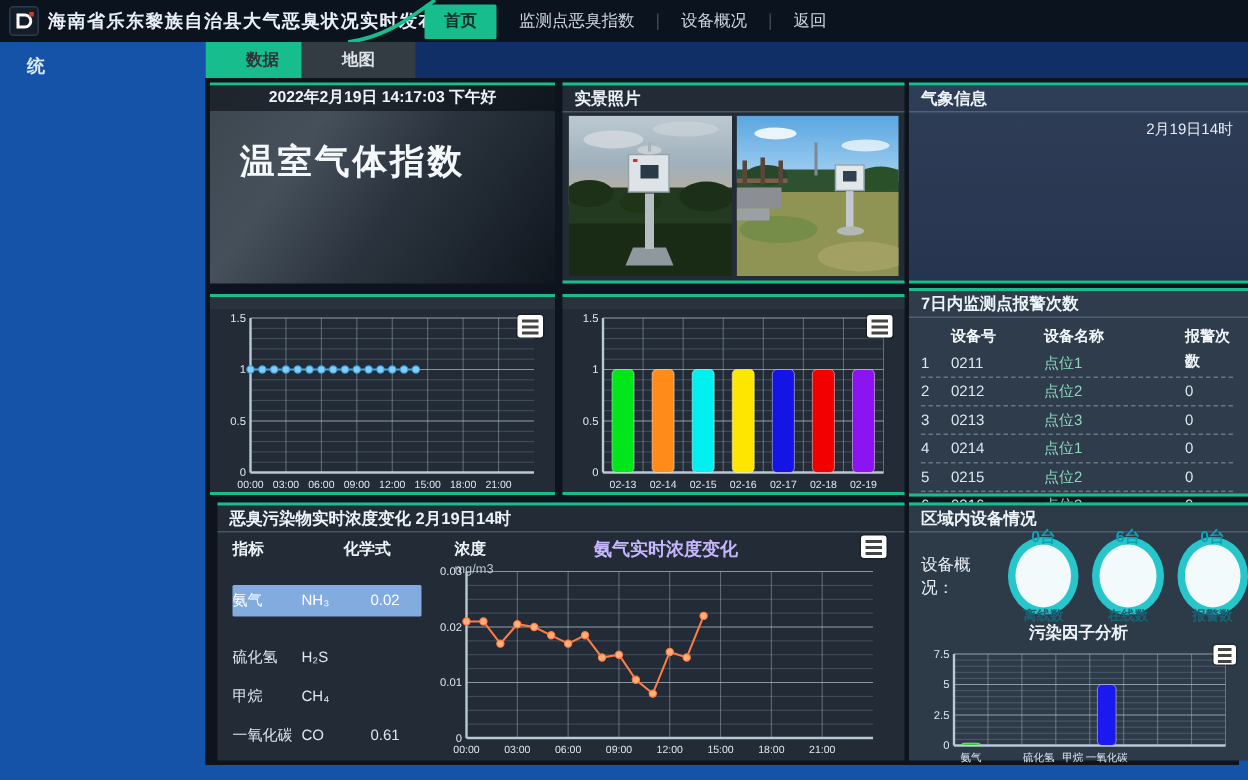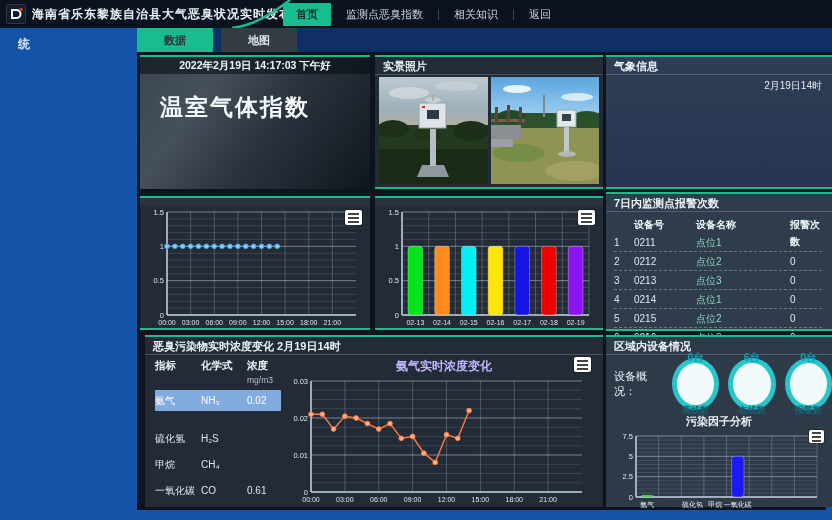--- a/index.html
+++ b/index.html
@@ -20,21 +20,21 @@
   .nav-item{height:28px;line-height:28px;padding:0 15px;font-size:11px;color:#ccd6df;}
   .nav-sep{width:1px;height:11px;background:#3a4754;}
 
   
   .sidebar{position:absolute;left:0;top:28px;width:137px;height:492px;background:#1453a8;}
   .sidebar-label{position:absolute;left:18px;top:8px;font-size:12px;font-weight:bold;color:#dbe8f6;}
   .tabrow{position:absolute;left:137px;top:28px;width:695px;height:24px;background:#0f2f66;}
   .tab{position:absolute;top:0;height:24px;line-height:24px;text-align:center;
        font-size:11px;font-weight:bold;}
   .tab-data{left:0;width:76px;background:#18bd8d;color:#2e3338;}
-  .tab-map{left:84px;width:76px;background:#333b43;color:#dfe4e8;}
+  .tab-map{left:64px;width:76px;background:#333b43;color:#dfe4e8;}
   .main-bg{position:absolute;left:137px;top:52px;width:695px;height:458px;background:#0d141d;}
   .bottom-strip{position:absolute;left:0;top:510px;width:832px;height:10px;background:#1453a8;}
   .right-strip{position:absolute;left:826px;top:335px;width:6px;height:175px;background:#1453a8;}
 
   
   .panel{position:absolute;background:#222b36;border-top:2px solid #18bd8d;}
   .bb{border-bottom:2px solid #18bd8d;}
   .phd{height:18px;line-height:18px;padding:0 8px;font-size:11px;font-weight:bold;color:#ecf2f7;}
   .phd.u{border-bottom:1px solid rgba(130,150,170,.4);}
 
@@ -60,21 +60,21 @@
   .panel-alarm{left:606px;top:192px;width:226px;height:139px;background:#2e3c4b;}
   .alarm-table{padding:4px 10px 0 8px;}
   .a-row{display:grid;grid-template-columns:20px 62px 94px auto;height:19px;line-height:19px;
          font-size:10px;color:#dfe7ee;border-bottom:1px dashed rgba(170,190,205,.45);}
   .a-head{font-weight:bold;color:#f0f5f9;border-bottom:none;height:17px;line-height:17px;}
   .a-name{color:#8fd8c0;}
 
   .panel-odor{left:145px;top:335px;width:458px;height:172px;}
   .odor-body{display:flex;}
   .odor-table{width:140px;padding:4px 4px 0 10px;flex:none;}
-  .o-head{display:grid;grid-template-columns:46px 46px 40px;font-size:10.5px;font-weight:bold;color:#eef3f8;}
+  .o-head{display:grid;grid-template-columns:46px 46px 40px;font-size:10.5px;font-weight:bold;color:#eef3f8;gap:28px;}
   .o-unit{font-size:8.5px;font-weight:normal;color:#b6c2cd;}
   .o-row{display:grid;grid-template-columns:46px 46px 40px;height:21px;line-height:21px;
          font-size:10px;color:#dfe7ee;margin-top:5px;}
   .o-row.sel{background:#82abdf;color:#fff;border-radius:1px;}
   .o-row.gap{margin-top:17px;}
   .odor-chart{flex:1;position:relative;}
   .odor-chart-title{text-align:center;font-size:12px;font-weight:bold;color:#c4b5fd;margin-top:3px;}
 
   .panel-device{left:606px;top:335px;width:226px;height:172px;background:#2d3a48;}
   .dev-row{display:flex;align-items:center;margin-top:3px;}
@@ -106,21 +106,21 @@
       </svg>
     </div>
     <div class="app-title">海南省乐东黎族自治县大气恶臭状况实时发布系</div>
     <svg class="swoosh" width="68" height="28">
       <path d="M4 28 C28 25 44 13 62 0" stroke="#18bd8d" stroke-width="2.5" fill="none"></path>
     </svg>
     <div class="nav">
       <div class="nav-home">首页</div>
       <div class="nav-item">监测点恶臭指数</div>
       <div class="nav-sep"></div>
-      <div class="nav-item">相关知识</div>
+      <div class="nav-item">设备概况</div>
       <div class="nav-sep"></div>
       <div class="nav-item">返回</div>
     </div>
   </div>
 
   <div class="sidebar">
     <div class="sidebar-label">统</div>
   </div>
   <div class="tabrow">
     <div class="tab tab-data">数据</div>

